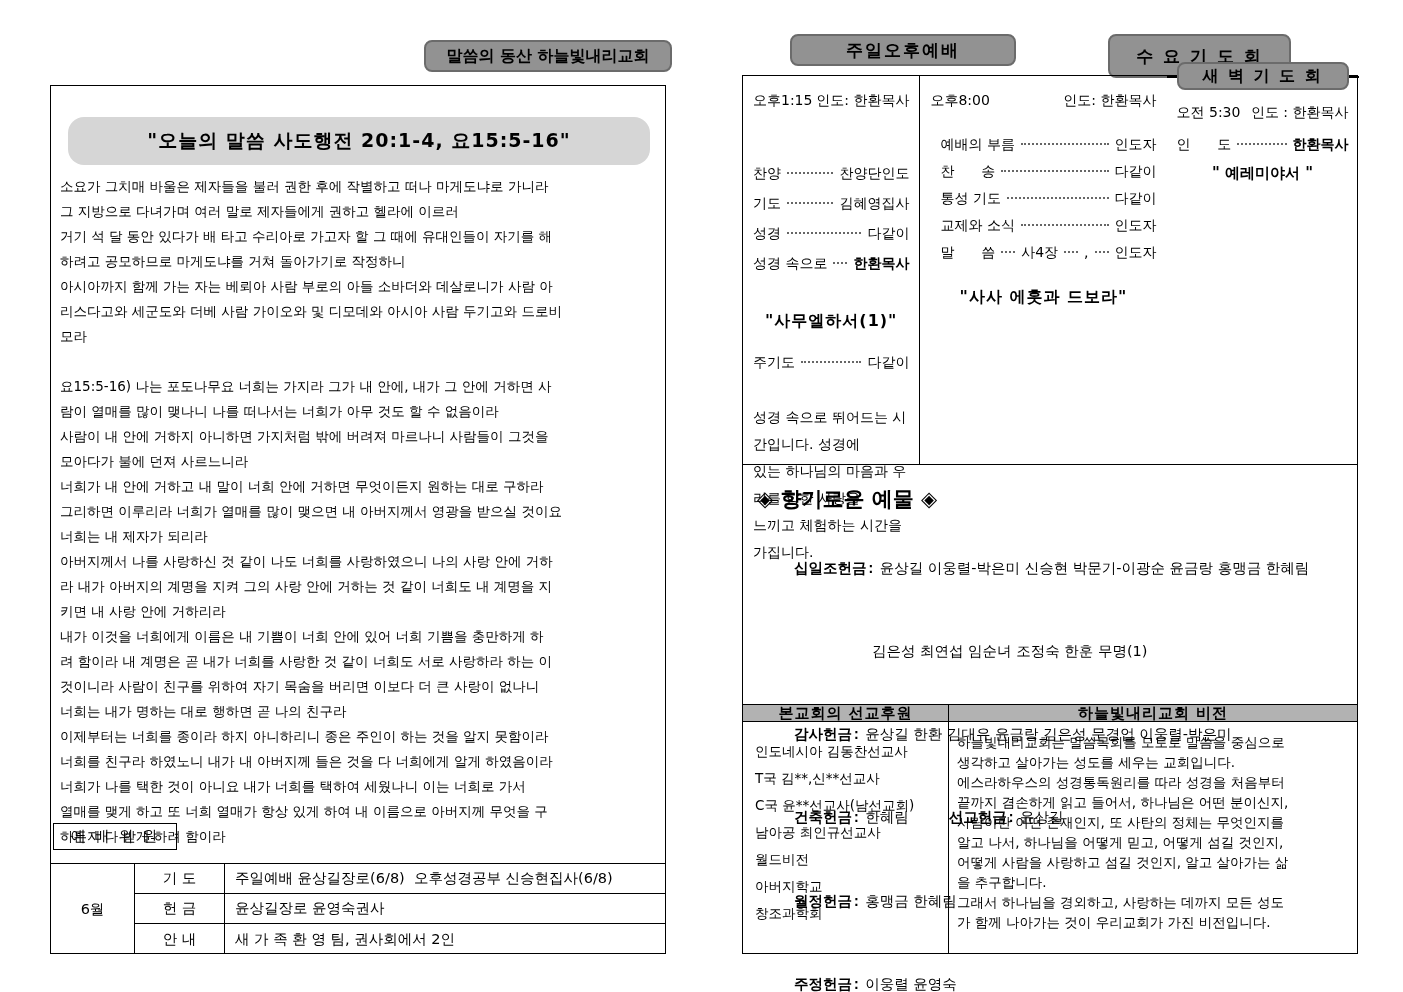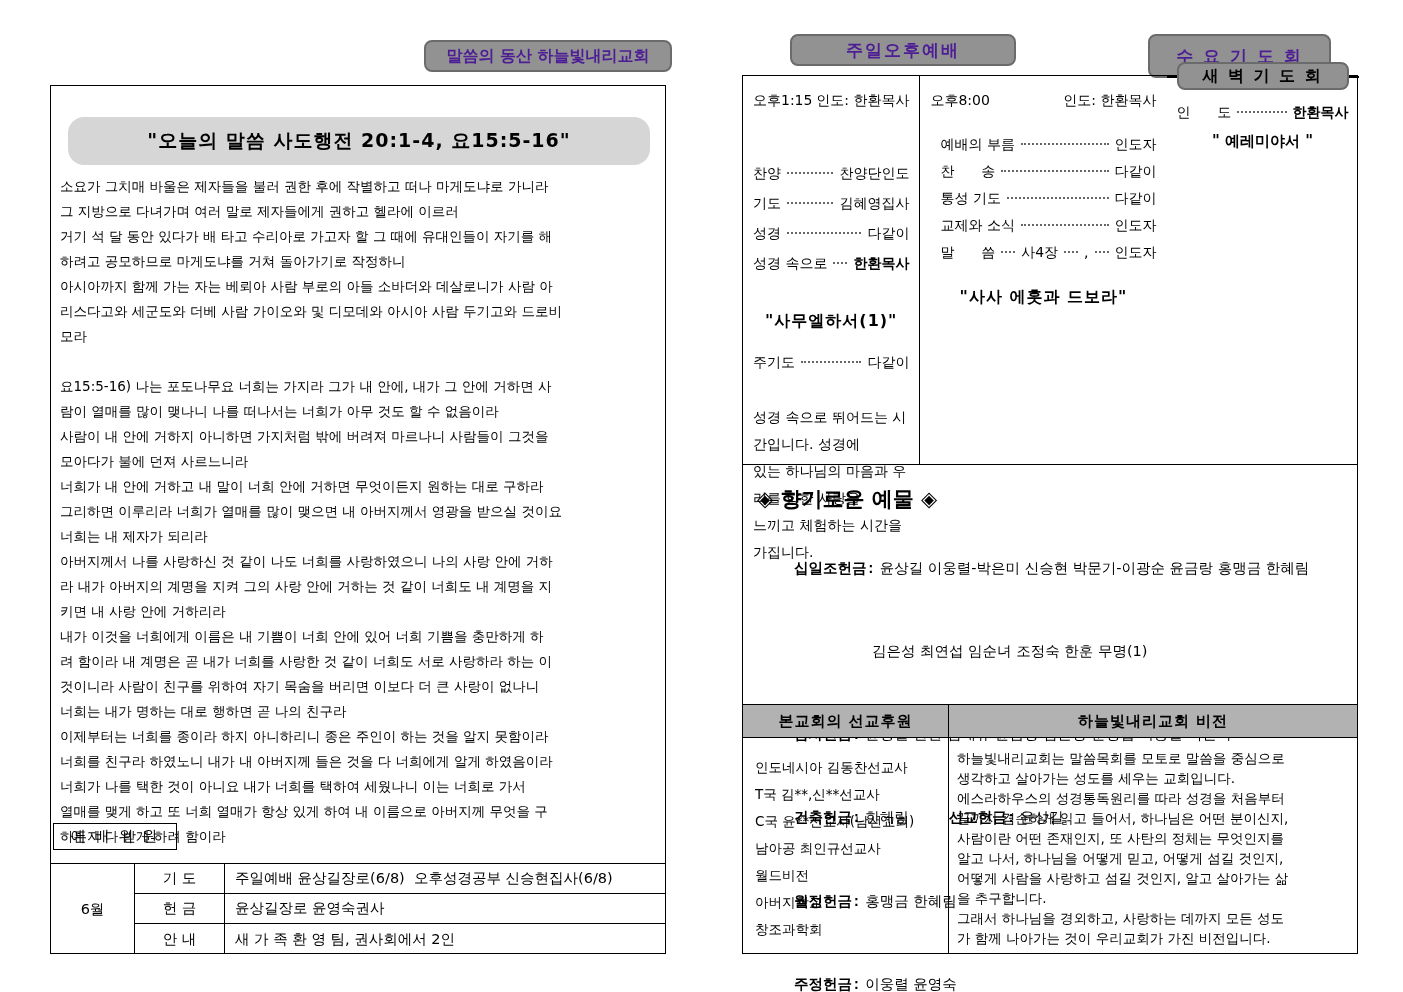--- a/index.html
+++ b/index.html
@@ -7,25 +7,25 @@
     position:relative; width:1403px; height:992px; background:#ffffff;
     font-family:"DejaVu Sans","Liberation Sans",sans-serif; color:#000;
     overflow:hidden;
   }
   * { box-sizing:border-box; }
 
   
   .gray-tag {
     position:absolute; background:#929292; border:2px solid #6b6b6b;
     border-radius:8px; display:flex; align-items:center; justify-content:center;
-    font-weight:bold; color:#4c1d95;
+    font-weight:bold; color:#000000;
   }
   .tag-main      { left:424px; top:40px;  width:248px; height:32px; font-size:16px; }
   .hdr-afternoon { left:790px; top:34px;  width:226px; height:32px; font-size:17px; letter-spacing:2px; }
-  .hdr-wednesday { left:1108px; top:34px; width:183px; height:44px; font-size:17px; letter-spacing:2px;margin-left:40px; }
+  .hdr-wednesday { left:1108px; top:34px; width:183px; height:44px; font-size:17px; letter-spacing:2px; }
 
   
   .page-left {
     position:absolute; left:50px; top:85px; width:616px; height:869px;
     border:1px solid #000;
   }
   .title-box {
     position:absolute; left:17px; top:31px; width:582px; height:48px;
     background:#d6d6d6; border-radius:16px; display:flex; align-items:center;
     justify-content:center; font-size:19px; font-weight:bold; letter-spacing:1px;
@@ -83,21 +83,21 @@
   .dawn-book { text-align:center; font-weight:bold; font-size:15px; margin-top:2px; }
 
   .offering-section { height:240px; border-bottom:1.5px solid #000; padding:20px 14px 0 14px; font-size:14.5px; }
   .off-title { font-weight:bold; font-size:21px; margin-bottom:14px; }
   .off-line { line-height:27.5px; white-space:pre; }
   .off-line b { font-weight:bold;font-family:Liberation Mono, monospace; }
   .off-indent { padding-left:78px; }
   .off-gap { display:inline-block; width:40px; }
 
   .bottom-table { flex:1; display:flex; flex-direction:column; }
-  .bt-header { display:flex; height:33px; background:#b2b2b2; border-bottom:1.5px solid #000; font-weight:bold; font-size:15px; }
+  .bt-header { display:flex; height:17px; background:#b2b2b2; border-bottom:1.5px solid #000; font-weight:bold; font-size:15px; }
   .bt-hcell { display:flex; align-items:center; justify-content:center; letter-spacing:1px; }
   .bt-left { width:206px; border-right:1.5px solid #000; }
   .bt-right { flex:1; }
   .bt-body { flex:1; display:flex; }
   .mission-list { width:206px; border-right:1.5px solid #000; padding:16px 0 0 12px; font-size:13.5px; }
   .mission-list div { line-height:27px; white-space:pre; }
   .vision-text { flex:1; padding:10px 6px 0 8px; font-size:13.5px; line-height:20px; white-space:pre-line; }
 </style>
 </head>
 <body>
@@ -227,20 +227,24 @@
               <span>,</span>
               <div class="leader short"></div>
               <span>인도자</span>
             </div>
           </div>
           <div class="sermon-title wed">"사사 에훗과 드보라"</div>
         </div>
 
         <div class="dawn-section">
           <div class="dawn-header">새 벽 기 도 회</div>
+          <div class="time-row dawn-time">
+            <span>오전 5:30</span>
+            <span>인도 : 한환목사</span>
+          </div>
           <div class="order-row dawn-row">
             <span>인      도</span>
             <div class="leader"></div>
             <span class="val-bold">한환목사</span>
           </div>
           <div class="dawn-book">" 예레미야서 "</div>
         </div>
       </div>
     </div>
 

